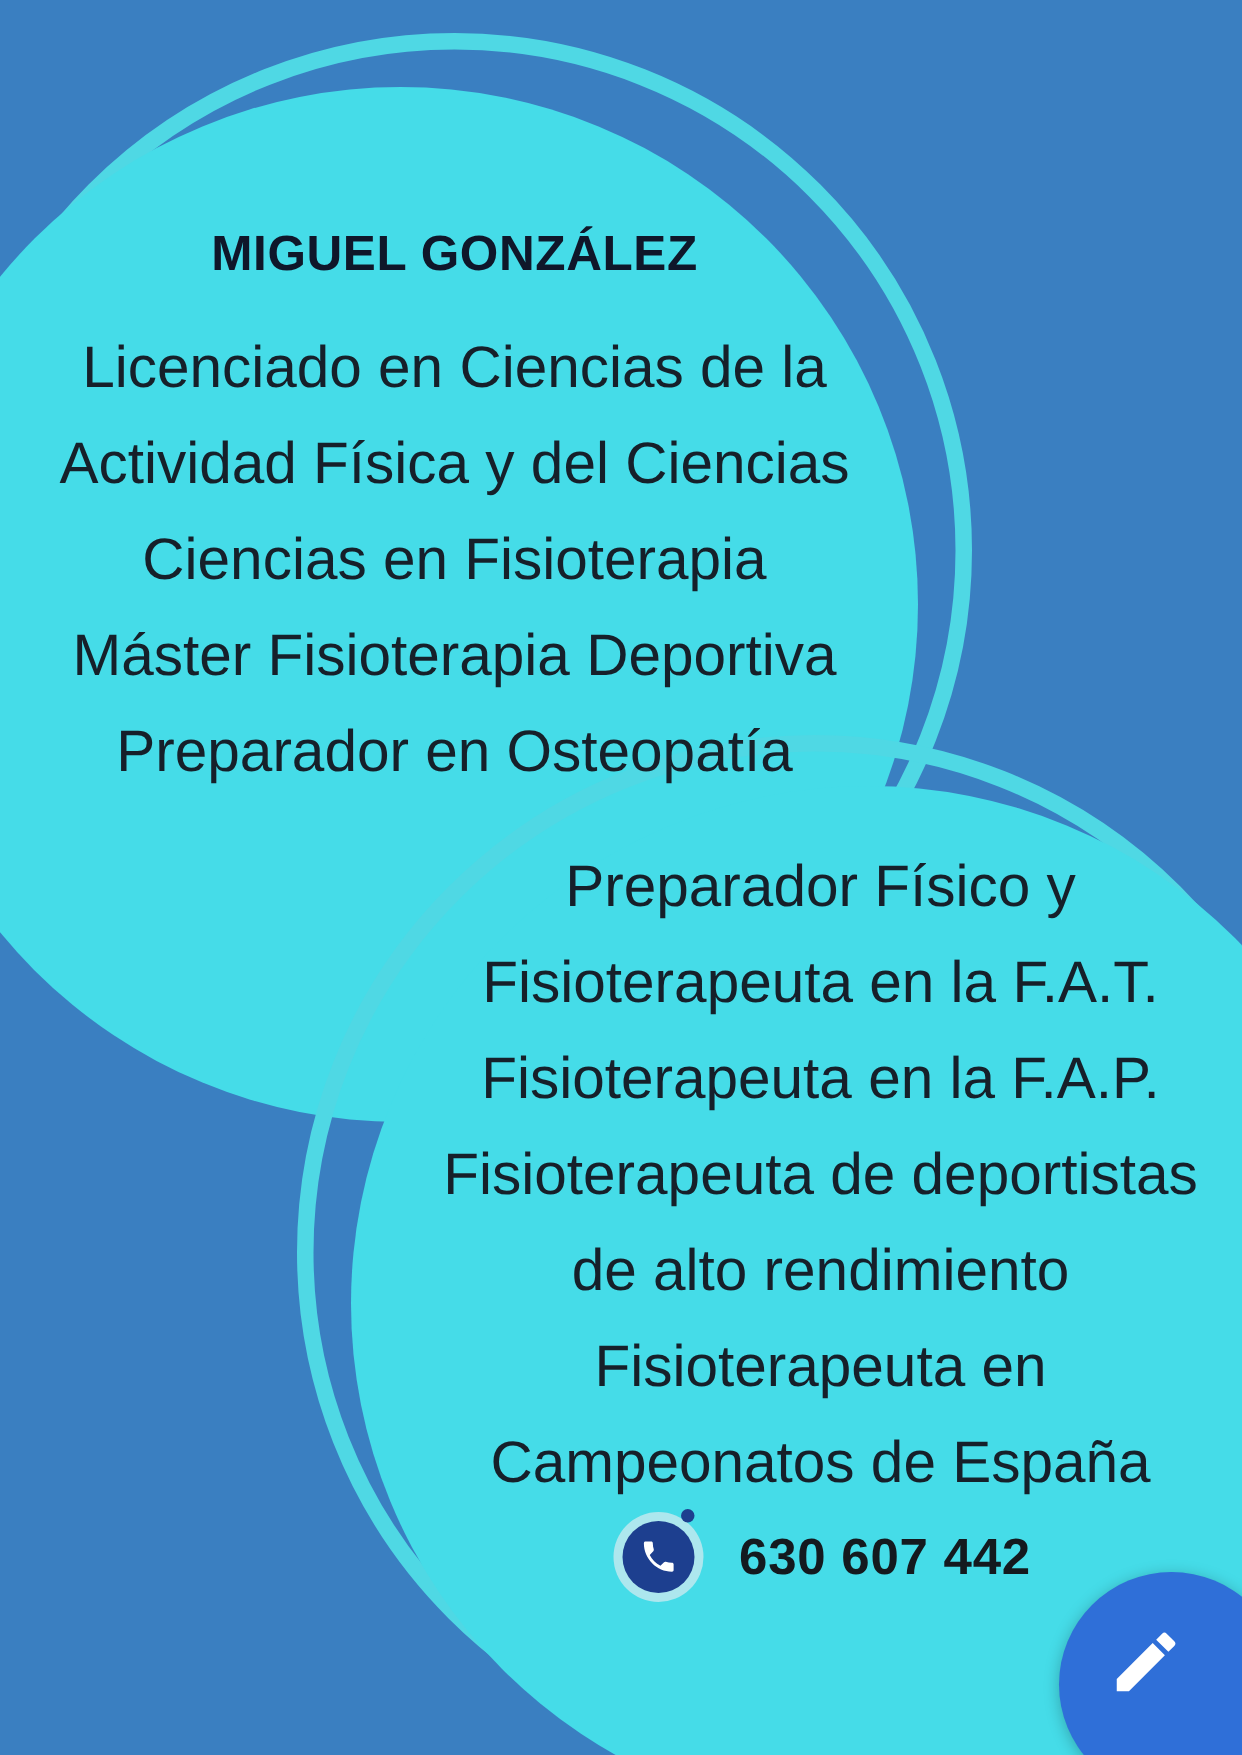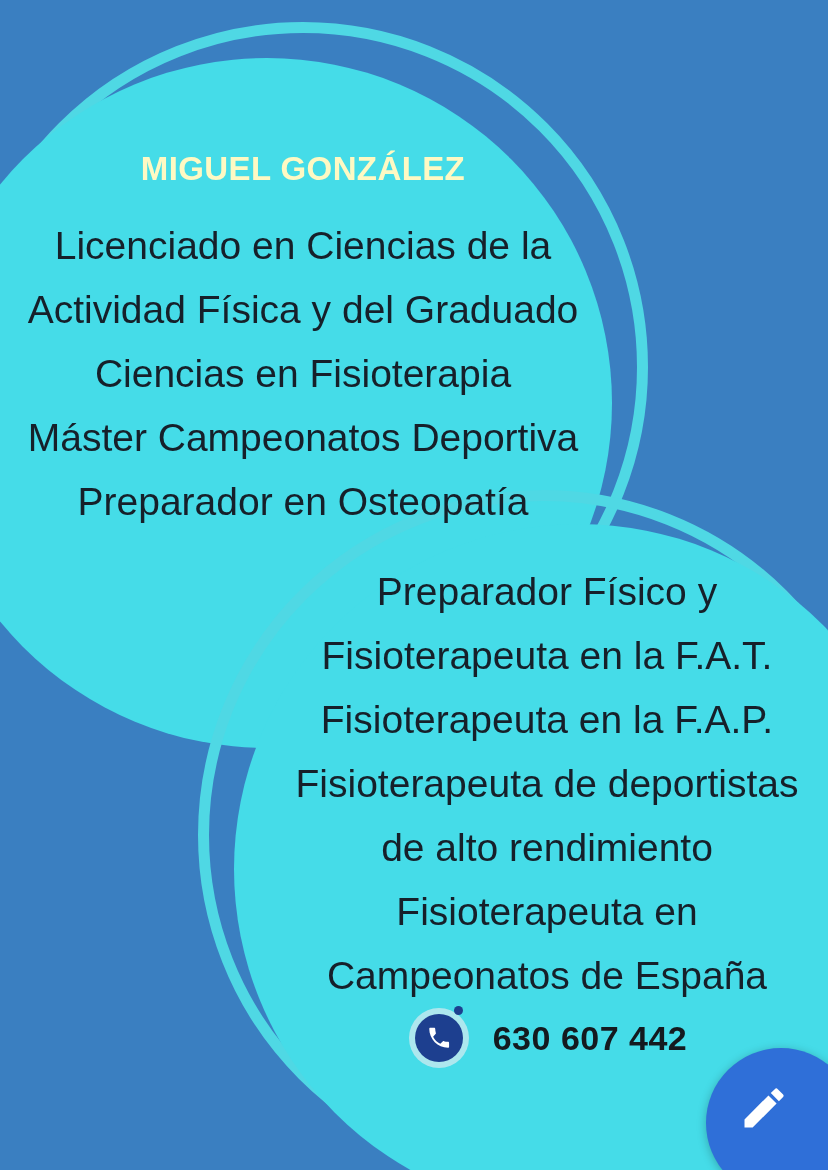--- a/index.html
+++ b/index.html
@@ -78,21 +78,21 @@
     left: 262px;
     top: 560px;
     width: 570px;
   }
 
   .name {
     font-size: 33px;
     font-weight: bold;
     letter-spacing: 0.4px;
     margin-bottom: 26px;
-    color: #fef9c3;
+    color: #0f172a;
   }
   .line {
     font-size: 39px;
     line-height: 64px;
     color: #16202a;
     white-space: nowrap;
   }
 
   
   .phone-row {
@@ -176,23 +176,23 @@
 
   <div class="circle-top-ring"></div>
   <div class="circle-top-fill"></div>
 
   <div class="circle-bottom-ring"></div>
   <div class="circle-bottom-fill"></div>
 
   <div class="block block-top">
     <div class="name">MIGUEL GONZÁLEZ</div>
     <div class="line">Licenciado en Ciencias de la</div>
-    <div class="line">Actividad Física y del Graduado</div>
+    <div class="line">Actividad Física y del Ciencias</div>
     <div class="line">Ciencias en Fisioterapia</div>
-    <div class="line">Máster Campeonatos Deportiva</div>
+    <div class="line">Máster Fisioterapia Deportiva</div>
     <div class="line">Preparador en Osteopatía</div>
   </div>
 
   <div class="block block-bottom">
     <div class="line">Preparador Físico y</div>
     <div class="line">Fisioterapeuta en la F.A.T.</div>
     <div class="line">Fisioterapeuta en la F.A.P.</div>
     <div class="line">Fisioterapeuta de deportistas</div>
     <div class="line">de alto rendimiento</div>
     <div class="line">Fisioterapeuta en</div>

